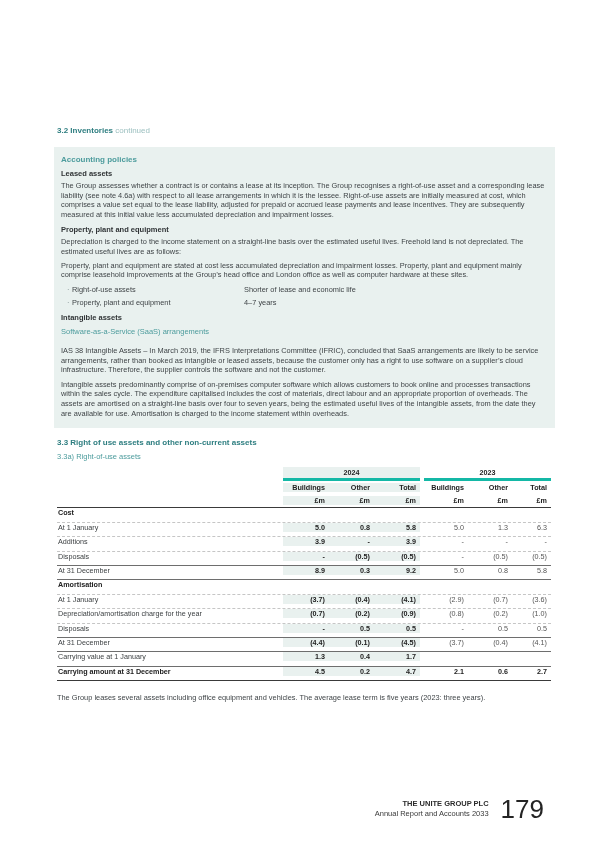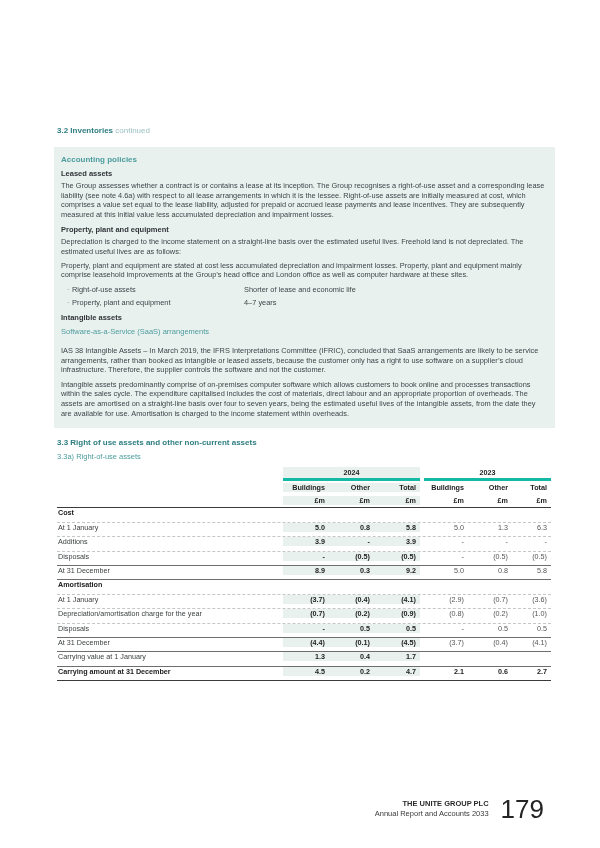--- a/index.html
+++ b/index.html
@@ -227,20 +227,21 @@
             <div class="tcell c0 shade y24">4.5</div>
             <div class="tcell c1 shade y24">0.2</div>
             <div class="tcell c2 shade y24">4.7</div>
             <div class="tcell c3 y23">2.1</div>
             <div class="tcell c4 y23">0.6</div>
             <div class="tcell c5 y23">2.7</div>
           </div>
         </div>
     </div>
 
+    <p class="note">The Group leases several assets including office equipment and vehicles. The average lease term is five years (2023: three years).</p>
   </div>
 
   <div class="footer">
     <div class="footer-text">
       <div class="company">THE UNITE GROUP PLC</div>
       <div class="report">Annual Report and Accounts 2033</div>
     </div>
     <div class="pageno">179</div>
   </div>
 </div>

